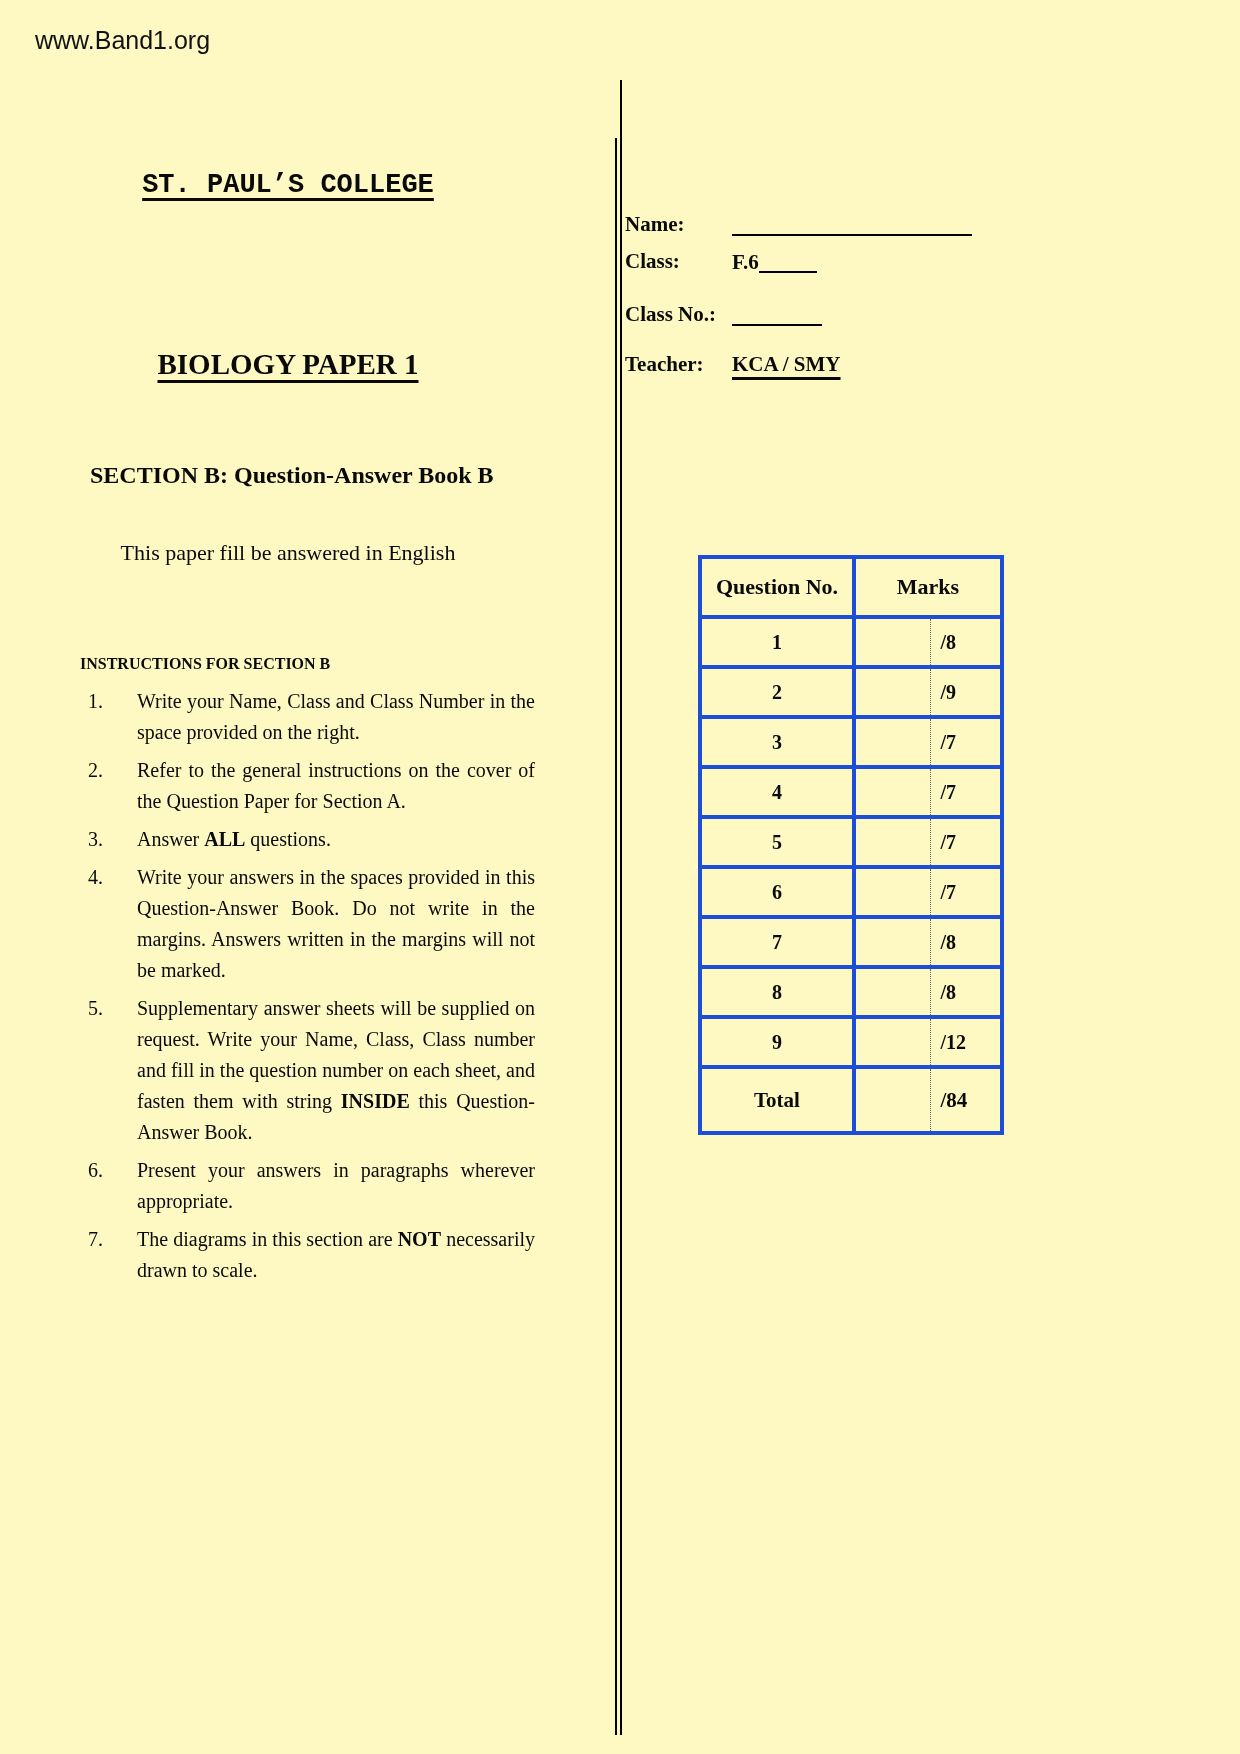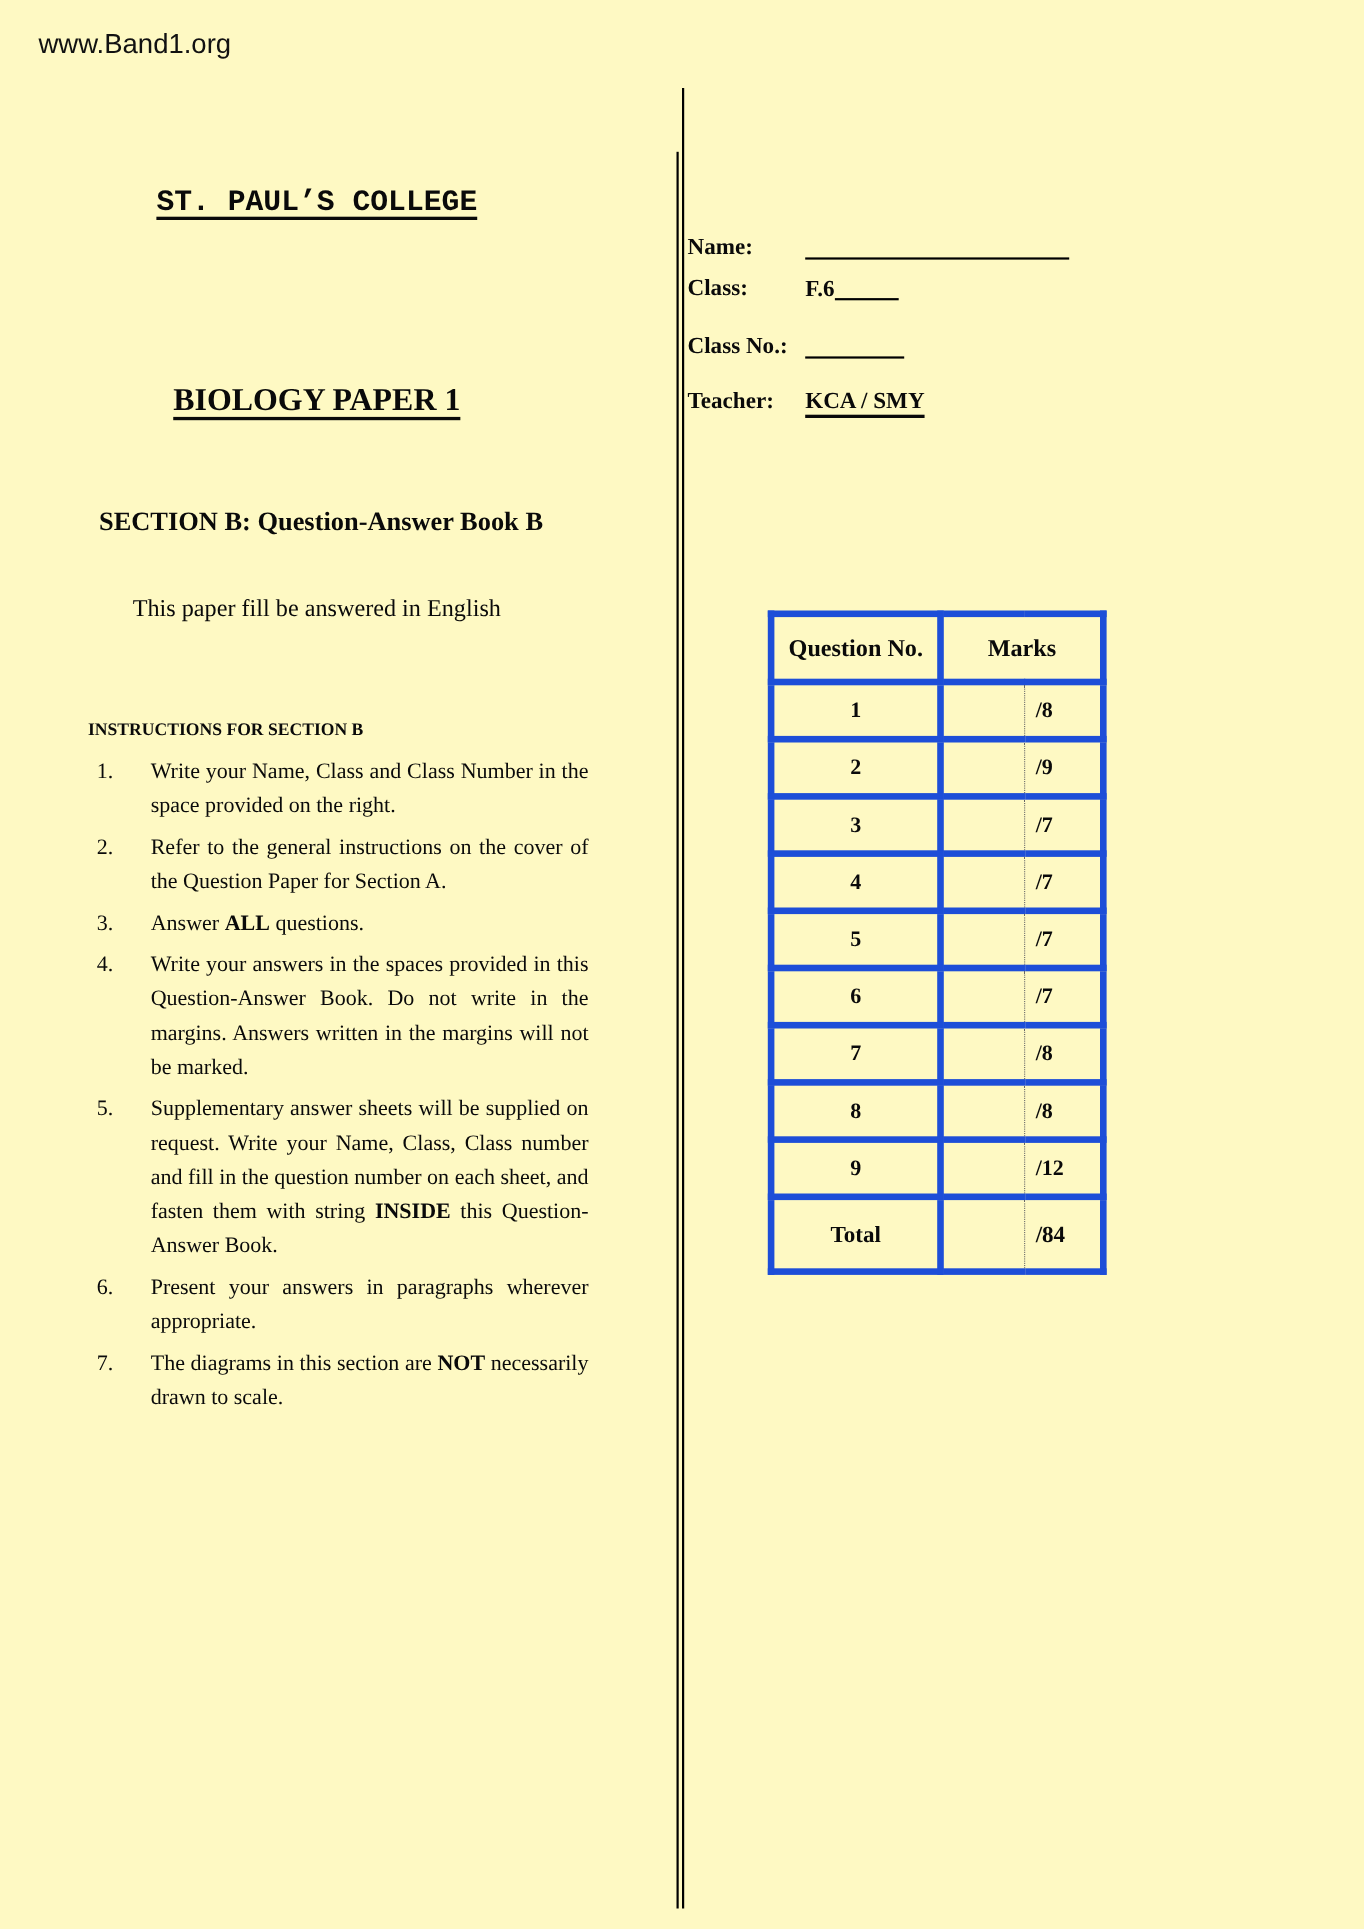--- a/index.html
+++ b/index.html
@@ -63,21 +63,21 @@
   .b{font-weight:bold;}
 
   .marks-table{
     position:absolute;left:698px;top:555px;
     width:302px;
     border-collapse:collapse;
     table-layout:fixed;
     font-weight:bold;
   }
   .marks-table th,.marks-table td{
-    border:6px solid #1d4ed8;
+    border:4px solid #1d4ed8;
     text-align:center;
     padding:0;
   }
   .marks-table thead th{height:56px;font-size:22px;}
   .marks-table tbody td{height:46px;font-size:20px;}
   .marks-table td.score{border-right:none;}
   .marks-table td.denom{
     border-left:1px dotted #666;
     text-align:left;
     padding-left:10px;

